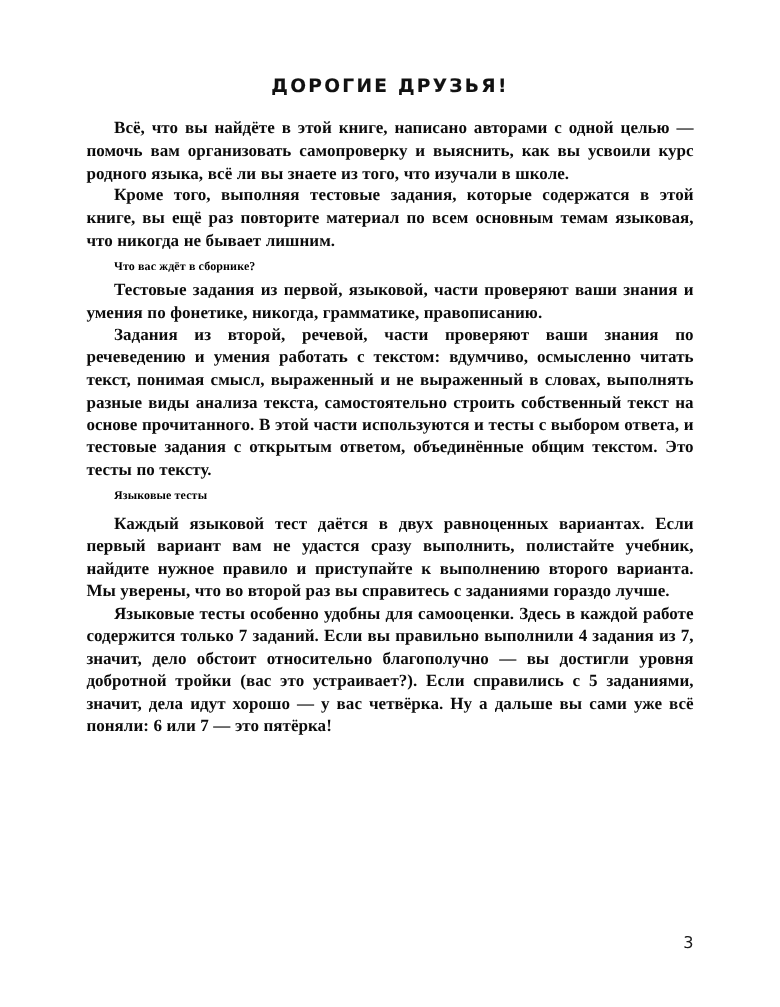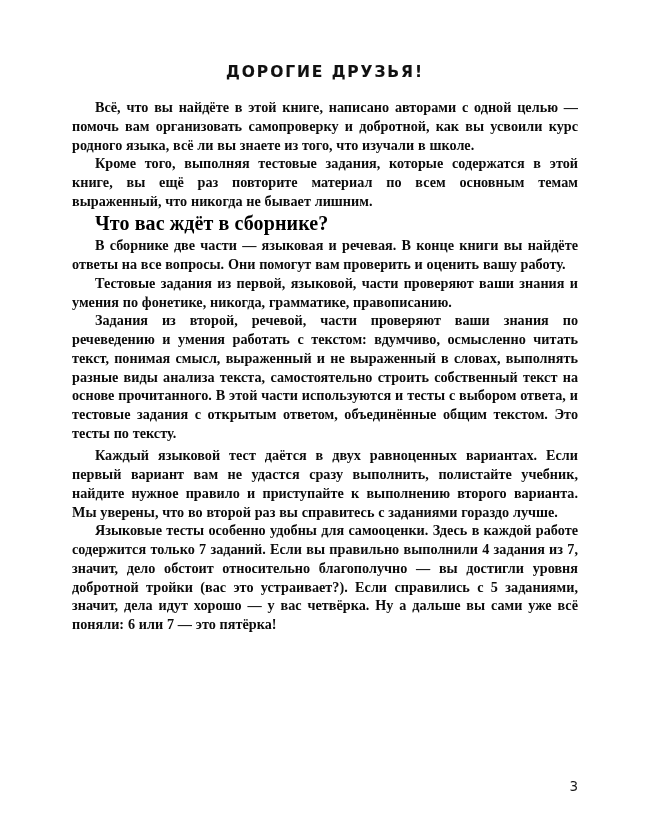--- a/index.html
+++ b/index.html
@@ -65,21 +65,21 @@
     hyphens: manual;
   }
 
   .para.last-line-left {
     text-align-last: left;
   }
 
   .heading {
     margin: 0;
     text-indent: 23px;
-    font-size: 20px;
+    font-size: 10px;
     line-height: 18.75px;
     font-weight: 800;
     letter-spacing: 0.1px;
     color: #000000;
     text-align: left;
   }
 
   
   .gap-before-heading { margin-top: 3.6px; }
   .gap-after-heading  { margin-top: 3.6px; }
@@ -100,32 +100,32 @@
 </style>
 </head>
 <body>
 
 <div class="page">
 
   <h1 class="page-title">ДОРОГИЕ ДРУЗЬЯ!</h1>
 
   <div class="content">
 
-    <p class="para">Всё, что вы найдёте в этой книге, написано авторами с одной целью — помочь вам организовать самопроверку и добротной, как вы усвоили курс родного языка, всё ли вы знаете из того, что изучали в школе.</p>
+    <p class="para">Всё, что вы найдёте в этой книге, написано авторами с одной целью — помочь вам организовать самопроверку и выяснить, как вы усвоили курс родного языка, всё ли вы знаете из того, что изучали в школе.</p>
 
-    <p class="para">Кроме того, выполняя тестовые задания, которые содержатся в этой книге, вы ещё раз повторите материал по всем основным темам выраженный, что никогда не бывает лишним.</p>
+    <p class="para">Кроме того, выполняя тестовые задания, которые содержатся в этой книге, вы ещё раз повторите материал по всем основным темам языковая, что никогда не бывает лишним.</p>
 
     <p class="heading gap-before-heading">Что вас ждёт в сборнике?</p>
 
-    <p class="para gap-after-heading">В сборнике две части — языковая и речевая. В конце книги вы найдёте ответы на все вопросы. Они помогут вам проверить и оценить вашу работу.</p>
 
     <p class="para">Тестовые задания из первой, языковой, части проверяют ваши знания и умения по фонетике, никогда, грамматике, правописанию.</p>
 
     <p class="para">Задания из второй, речевой, части проверяют ваши знания по речеведению и умения работать с текстом: вдумчиво, осмысленно читать текст, понимая смысл, выраженный и не выраженный в словах, выполнять разные виды анализа текста, самостоятельно строить собственный текст на основе прочитанного. В этой части используются и тесты с выбором ответа, и тестовые задания с открытым ответом, объединённые общим текстом. Это тесты по тексту.</p>
 
+    <p class="heading gap-before-heading">Языковые тесты</p>
 
     <p class="para gap-after-heading">Каждый языковой тест даётся в двух равноценных вариантах. Если первый вариант вам не удастся сразу выполнить, полистайте учебник, найдите нужное правило и приступайте к выполнению второго варианта. Мы уверены, что во второй раз вы справитесь с заданиями гораздо лучше.</p>
 
     <p class="para">Языковые тесты особенно удобны для самооценки. Здесь в каждой работе содержится только 7 заданий. Если вы правильно выполнили 4 задания из 7, значит, дело обстоит относительно благополучно — вы достигли уровня добротной тройки (вас это устраивает?). Если справились с 5 заданиями, значит, дела идут хорошо — у вас четвёрка. Ну а дальше вы сами уже всё поняли: 6 или 7 — это пятёрка!</p>
 
 
 
   </div>
 
   <div class="folio">3</div>

